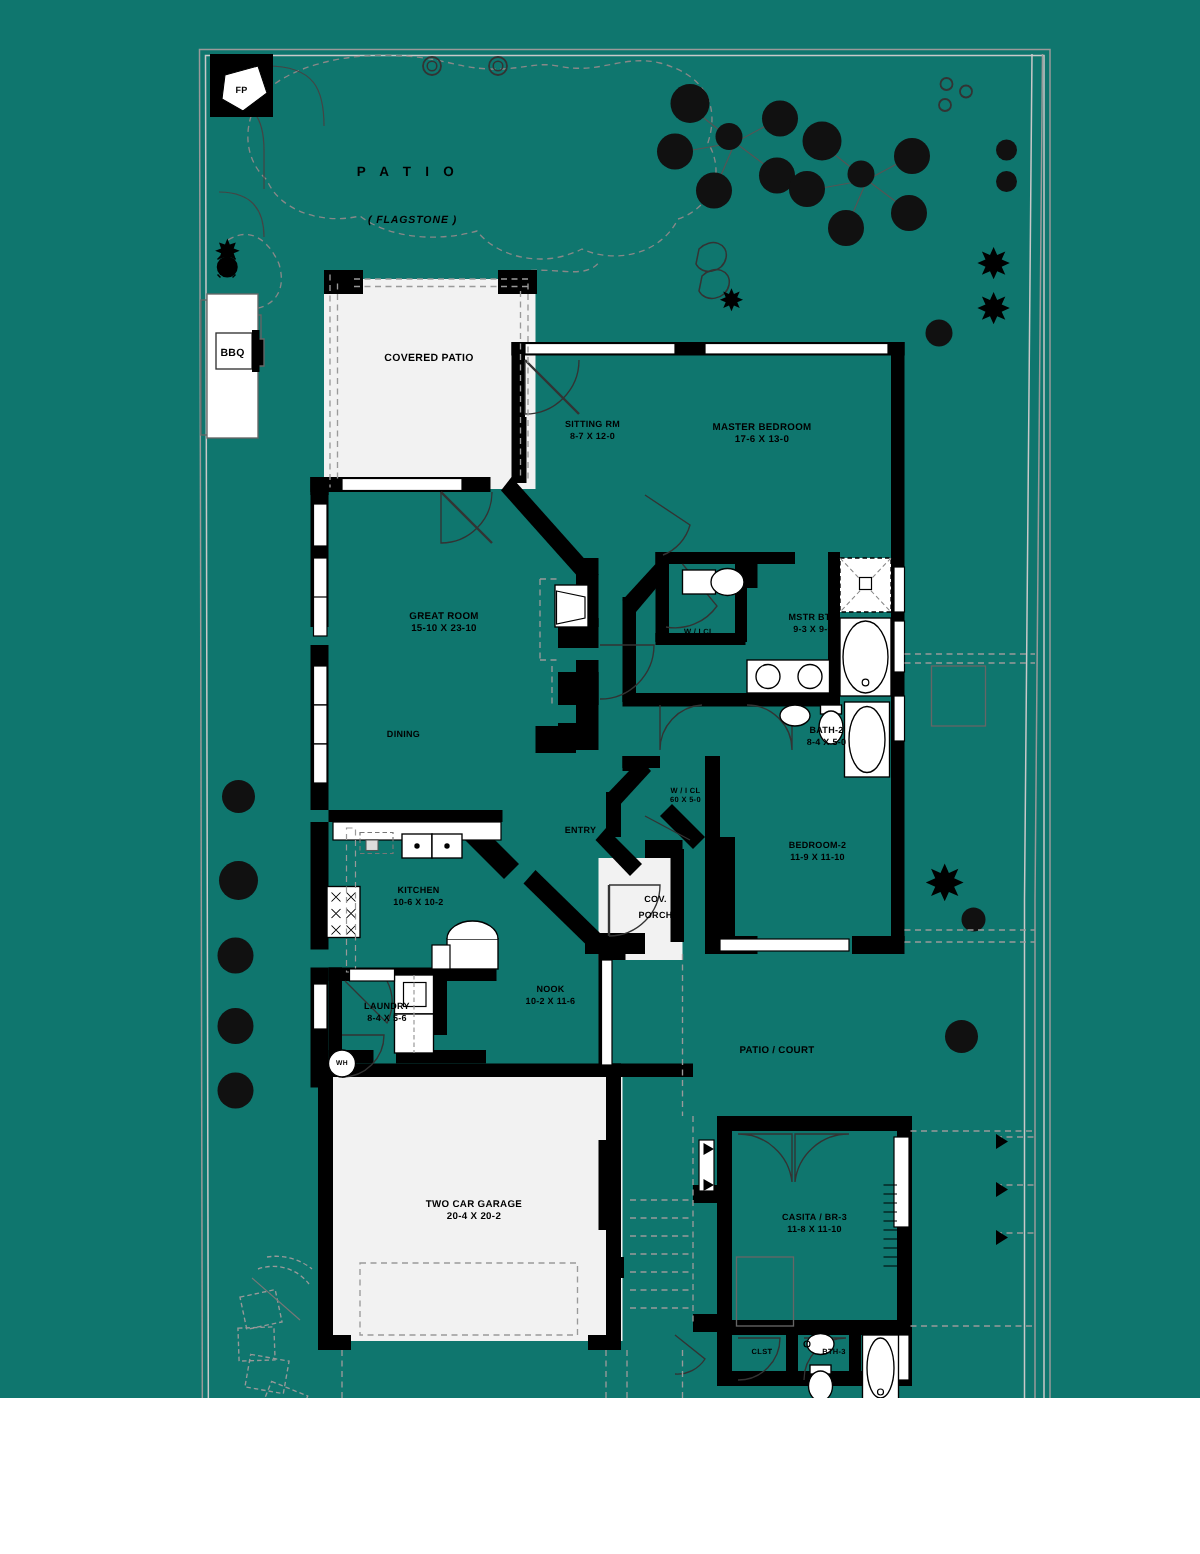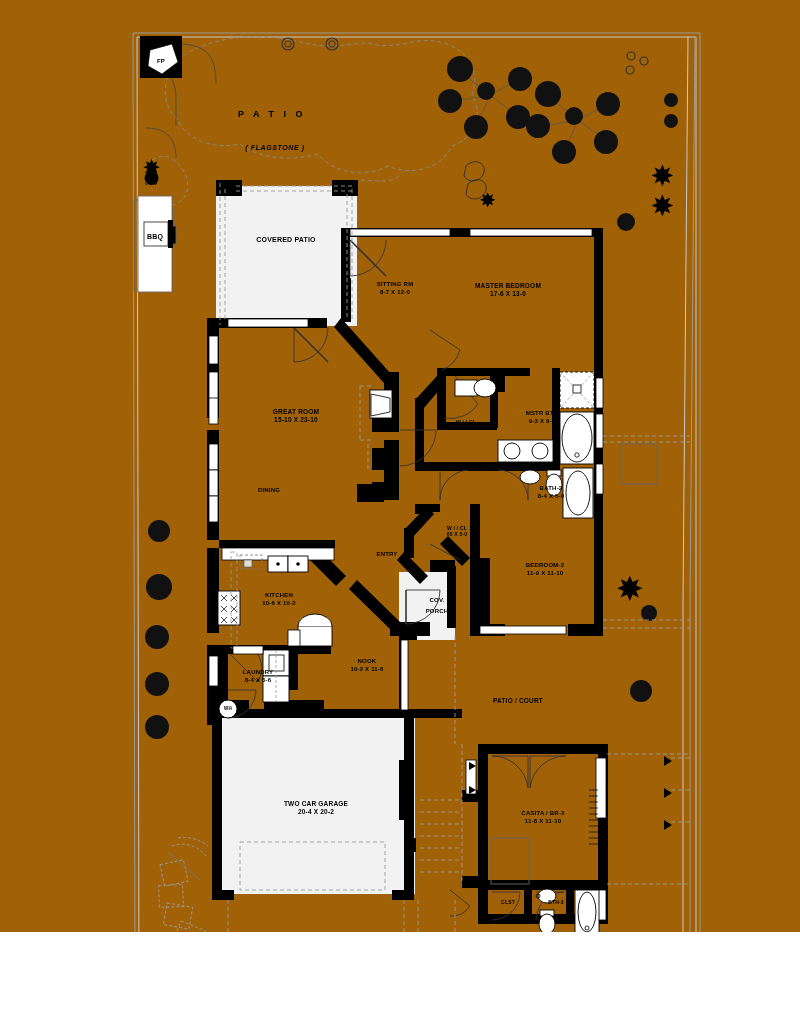--- a/index.html
+++ b/index.html
@@ -6,21 +6,21 @@
   * { box-sizing: border-box; }
   html, body {
     margin: 0; padding: 0;
     background: #ffffff;
     font-family: "Liberation Sans", sans-serif;
   }
   #page {
     position: relative;
     width: 800px;
     height: 932px;
-    background: #a16207;
+    background: #0f766e;
     overflow: hidden;
   }
   #plan-svg { position: absolute; left: 0; top: 0; }
 
   
   .lbl {
     position: absolute;
     font-family: "Liberation Sans", sans-serif;
     font-weight: bold;
     color: #000;

